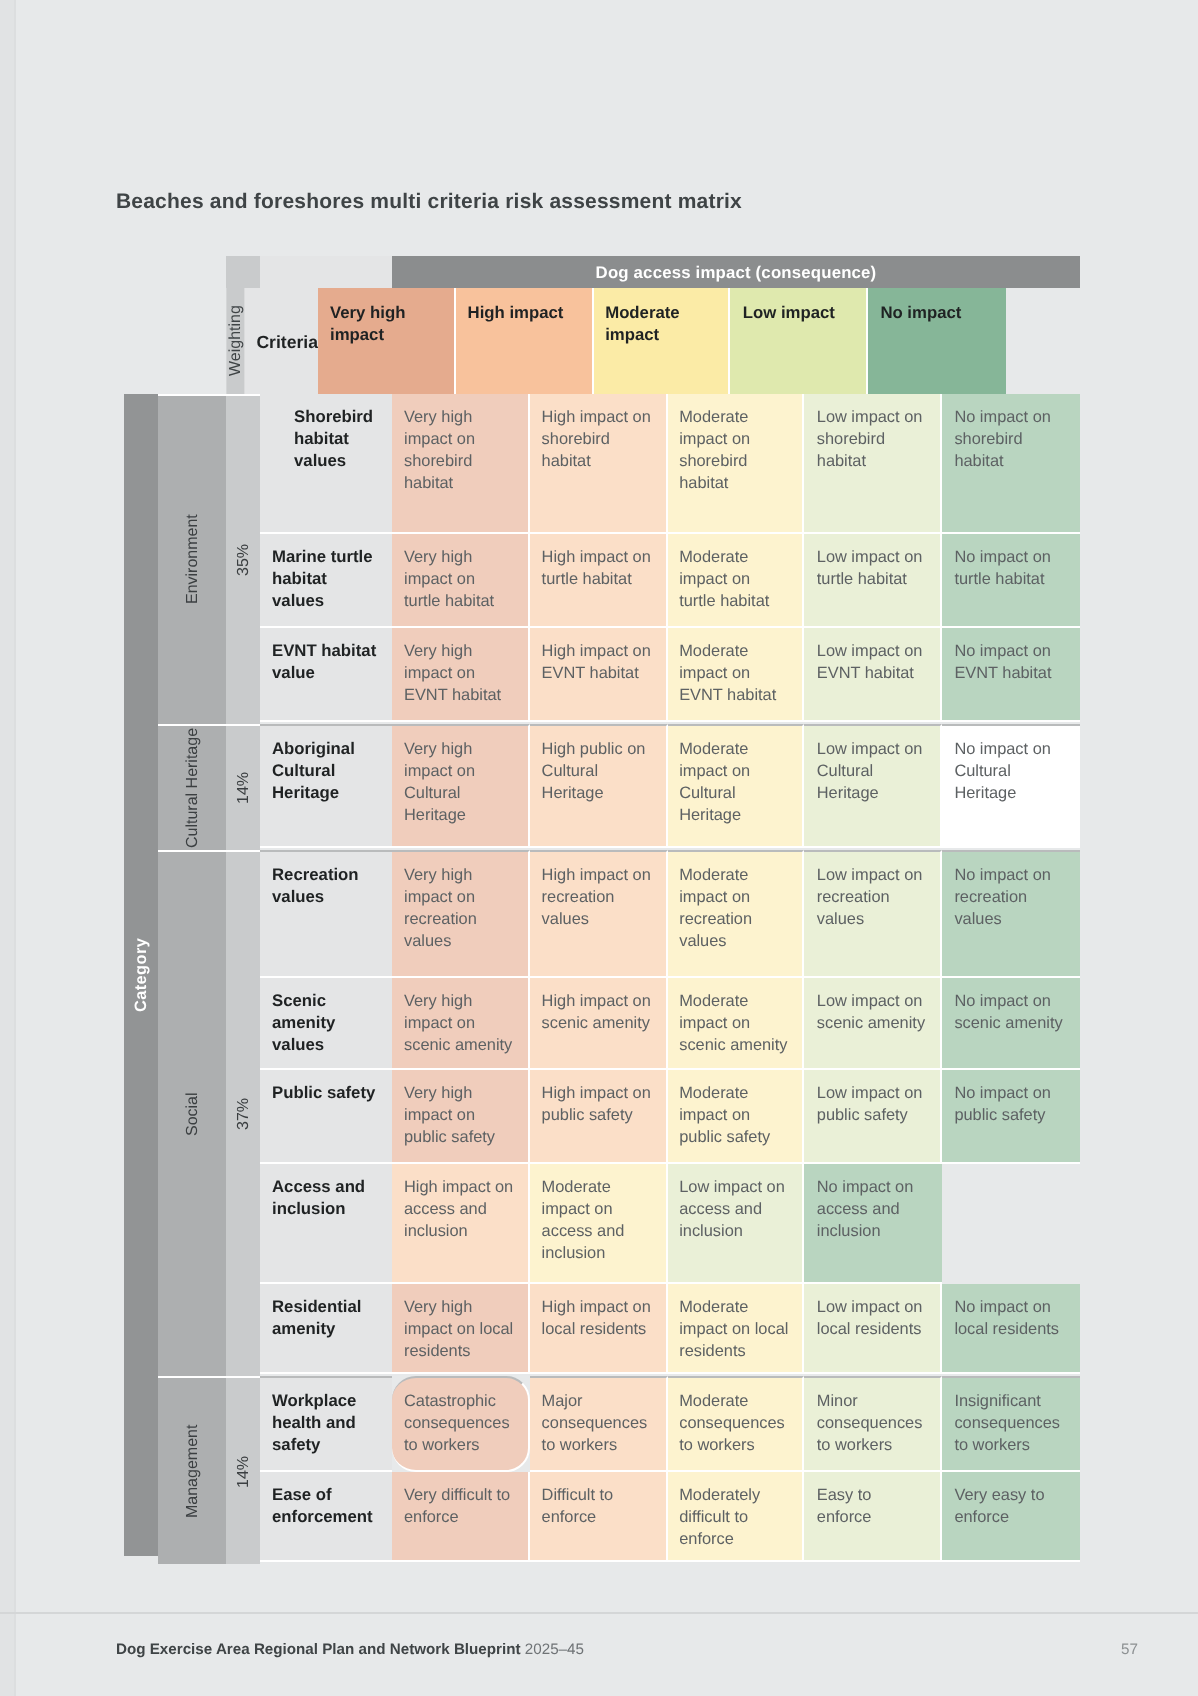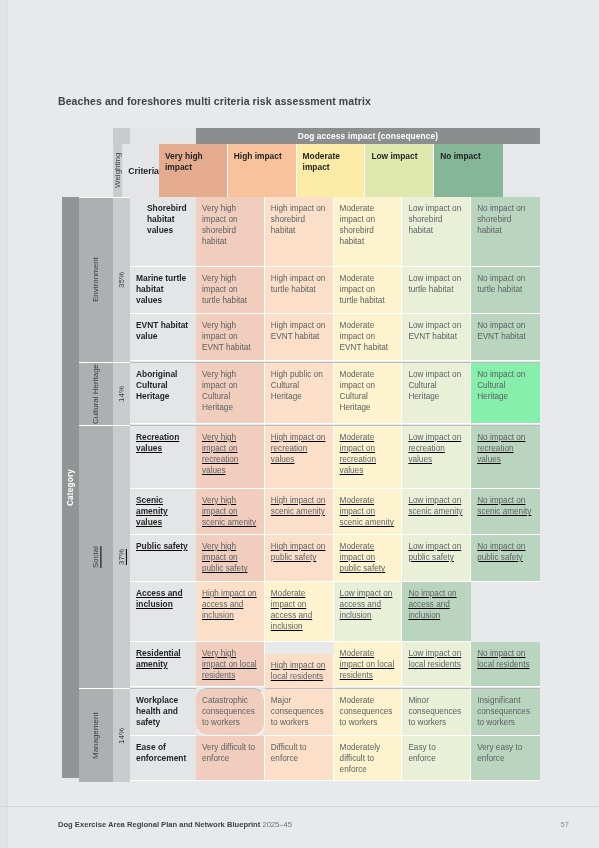--- a/index.html
+++ b/index.html
@@ -173,25 +173,25 @@
           <div style="display: flex;">
             <div class="sub-col vert sub-band" style="background: rgb(173, 175, 176); height: 62px;">Cultural Heritage</div>
             <div class="w-col vert w-band" style="background: rgb(201, 203, 204); height: 62px;">14%</div>
             <div style="flex: 1 1 auto;">
               <div class="trow grp-sep" style="height: 62px;">
                 <div class="crit-col crit-cell" style="background: rgb(228, 229, 230); height: 62px;">Aboriginal Cultural Heritage</div>
                 <div class="d-col data-cell" style="background: rgb(240, 205, 188); height: 62px;">Very high impact on Cultural Heritage</div>
                 <div class="d-col data-cell" style="background: rgb(251, 223, 200); height: 62px;">High public on Cultural Heritage</div>
                 <div class="d-col data-cell" style="background: rgb(253, 243, 207); height: 62px;">Moderate impact on Cultural Heritage</div>
                 <div class="d-col data-cell" style="background: rgb(234, 240, 215); height: 62px;">Low impact on Cultural Heritage</div>
-                <div class="d-col data-cell" style="background: #86efac; height: 62px;">No impact on Cultural Heritage</div>
-              </div>
-            </div>
-          </div>
-          <div style="display: flex; text-decoration: underline;">
+                <div class="d-col data-cell" style="background: #ffffff; height: 62px;">No impact on Cultural Heritage</div>
+              </div>
+            </div>
+          </div>
+          <div style="display: flex;">
             <div class="sub-col vert sub-band" style="background: rgb(173, 175, 176); height: 262px;">Social</div>
             <div class="w-col vert w-band" style="background: rgb(201, 203, 204); height: 262px;">37%</div>
             <div style="flex: 1 1 auto;">
               <div class="trow grp-sep" style="height: 64px;">
                 <div class="crit-col crit-cell" style="background: rgb(228, 229, 230); height: 64px;">Recreation values</div>
                 <div class="d-col data-cell" style="background: rgb(240, 205, 188); height: 64px;">Very high impact on recreation values</div>
                 <div class="d-col data-cell" style="background: rgb(251, 223, 200); height: 64px;">High impact on recreation values</div>
                 <div class="d-col data-cell" style="background: rgb(253, 243, 207); height: 64px;">Moderate impact on recreation values</div>
                 <div class="d-col data-cell" style="background: rgb(234, 240, 215); height: 64px;">Low impact on recreation values</div>
                 <div class="d-col data-cell" style="background: rgb(185, 213, 192); height: 64px;">No impact on recreation values</div>
@@ -215,21 +215,21 @@
               <div class="trow" style="height: 60px;">
                 <div class="crit-col crit-cell" style="background: rgb(228, 229, 230); height: 60px;">Access and inclusion</div>
                 <div class="d-col data-cell" style="background: rgb(251, 223, 200); height: 60px;">High impact on access and inclusion</div>
                 <div class="d-col data-cell" style="background: rgb(253, 243, 207); height: 60px;">Moderate impact on access and inclusion</div>
                 <div class="d-col data-cell" style="background: rgb(234, 240, 215); height: 60px;">Low impact on access and inclusion</div>
                 <div class="d-col data-cell" style="background: rgb(185, 213, 192); height: 60px;">No impact on access and inclusion</div>
               </div>
               <div class="trow" style="height: 45px;">
                 <div class="crit-col crit-cell" style="background: rgb(228, 229, 230); height: 45px;">Residential amenity</div>
                 <div class="d-col data-cell" style="background: rgb(240, 205, 188); height: 45px;">Very high impact on local residents</div>
-                <div class="d-col data-cell" style="background: rgb(251, 223, 200); height: 45px; margin-top: 12px;">High impact on local residents</div>
+                <div class="d-col data-cell" style="background: rgb(251, 223, 200); height: 45px;">High impact on local residents</div>
                 <div class="d-col data-cell" style="background: rgb(253, 243, 207); height: 45px;">Moderate impact on local residents</div>
                 <div class="d-col data-cell" style="background: rgb(234, 240, 215); height: 45px;">Low impact on local residents</div>
                 <div class="d-col data-cell" style="background: rgb(185, 213, 192); height: 45px;">No impact on local residents</div>
               </div>
             </div>
           </div>
           <div style="display: flex;">
             <div class="sub-col vert sub-band" style="background: rgb(173, 175, 176); height: 93px;">Management</div>
             <div class="w-col vert w-band" style="background: rgb(201, 203, 204); height: 93px;">14%</div>
             <div style="flex: 1 1 auto;">

